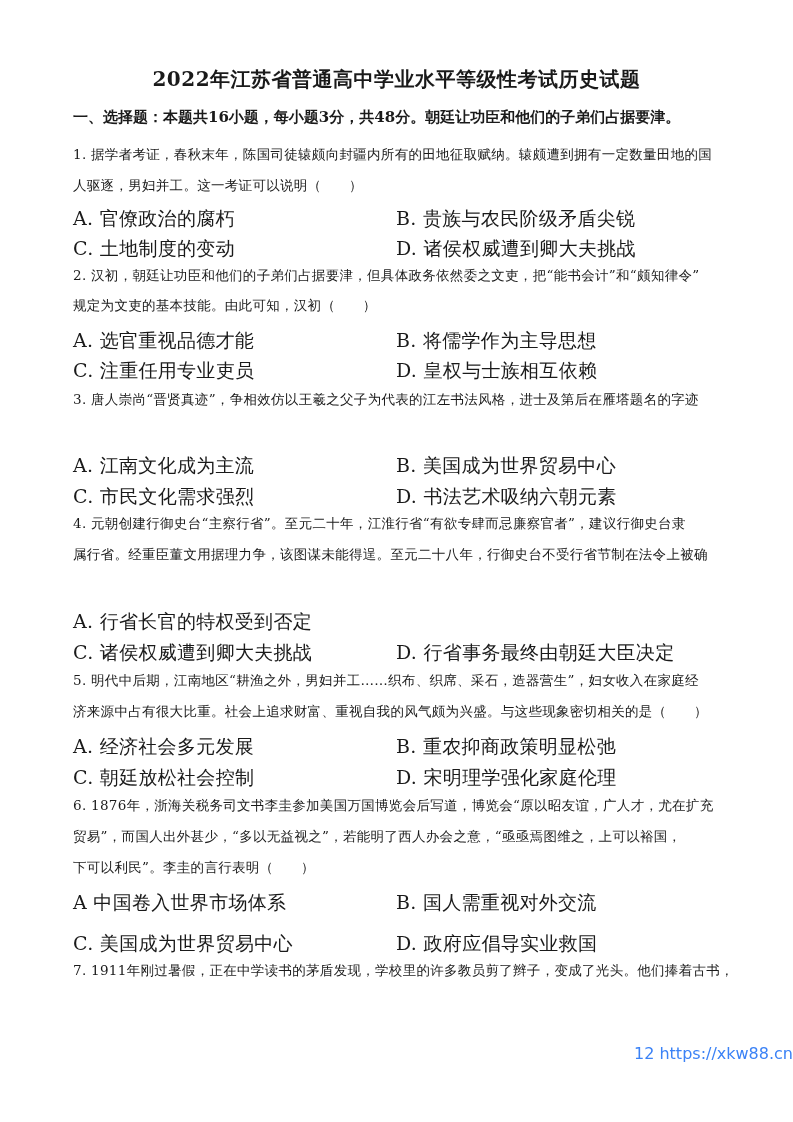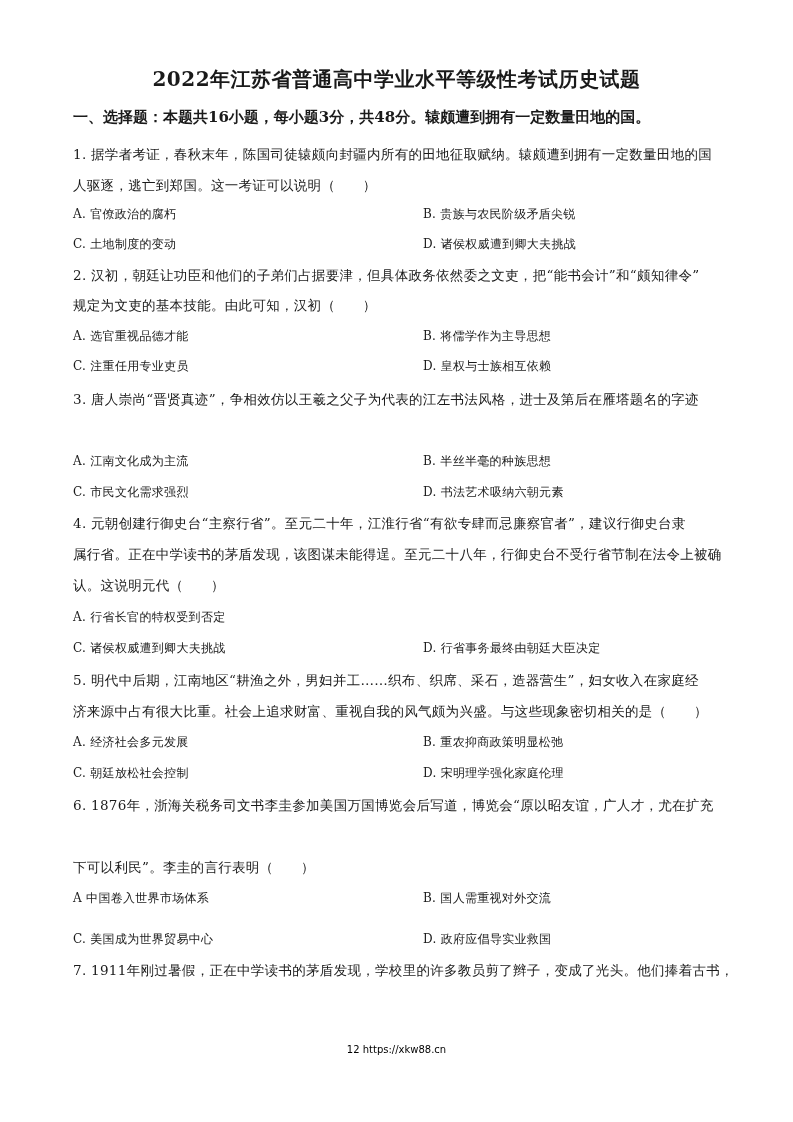--- a/index.html
+++ b/index.html
@@ -14,71 +14,71 @@
     text-align: center; font-size: 20px; font-weight: bold; letter-spacing: 0.5px;
   }
   .section-head {
     position: absolute; left: 73px; top: 108px; width: 700px;
     font-size: 15px; font-weight: bold; white-space: nowrap;
   }
   .line {
     position: absolute; left: 73px; width: 660px;
     font-size: 13.5px; white-space: nowrap; letter-spacing: 0.3px;
   }
-  .opt { position: absolute; font-size: 12px; white-space: nowrap; letter-spacing: 0.3px; }
+  .opt { position: absolute; font-size: 19px; white-space: nowrap; letter-spacing: 0.3px; }
   .opt.left { left: 73px; }
-  .opt.right { left: 396px; margin-left: 27px; }
+  .opt.right { left: 396px; }
   .footer {
-    position: absolute; left: 0; top: 1044px; width: 793px; text-align: center;
+    position: absolute; left: 0; top: 1044px; width: 793px; text-align: right;
     font-family: "DejaVu Sans", "Liberation Sans", sans-serif;
-    font-size: 10px; color: #000000;
+    font-size: 16px; color: #3b82f6;
   }
 </style>
 </head>
 <body>
 
 <div class="page">
   <div class="title">2022年江苏省普通高中学业水平等级性考试历史试题</div>
-  <div class="section-head">一、选择题：本题共16小题，每小题3分，共48分。辕颇遭到拥有一定数量田地的国。</div>
+  <div class="section-head">一、选择题：本题共16小题，每小题3分，共48分。朝廷让功臣和他们的子弟们占据要津。</div>
 
   <div class="line" style="top:146px">1. 据学者考证，春秋末年，陈国司徒辕颇向封疆内所有的田地征取赋纳。辕颇遭到拥有一定数量田地的国</div>
-  <div class="line" style="top:177px">人驱逐，逃亡到郑国。这一考证可以说明（　　）</div>
+  <div class="line" style="top:177px">人驱逐，男妇并工。这一考证可以说明（　　）</div>
   <div class="opt left" style="top:206px">A. 官僚政治的腐朽</div>
   <div class="opt right" style="top:206px">B. 贵族与农民阶级矛盾尖锐</div>
   <div class="opt left" style="top:236px">C. 土地制度的变动</div>
   <div class="opt right" style="top:236px">D. 诸侯权威遭到卿大夫挑战</div>
 
   <div class="line" style="top:267px">2. 汉初，朝廷让功臣和他们的子弟们占据要津，但具体政务依然委之文吏，把“能书会计”和“颇知律令”</div>
   <div class="line" style="top:297px">规定为文吏的基本技能。由此可知，汉初（　　）</div>
   <div class="opt left" style="top:328px">A. 选官重视品德才能</div>
   <div class="opt right" style="top:328px">B. 将儒学作为主导思想</div>
   <div class="opt left" style="top:358px">C. 注重任用专业吏员</div>
   <div class="opt right" style="top:358px">D. 皇权与士族相互依赖</div>
 
   <div class="line" style="top:391px">3. 唐人崇尚“晋贤真迹”，争相效仿以王羲之父子为代表的江左书法风格，进士及第后在雁塔题名的字迹</div>
   <div class="opt left" style="top:453px">A. 江南文化成为主流</div>
-  <div class="opt right" style="top:453px">B. 半丝半毫的种族思想</div>
+  <div class="opt right" style="top:453px">B. 美国成为世界贸易中心</div>
   <div class="opt left" style="top:484px">C. 市民文化需求强烈</div>
   <div class="opt right" style="top:484px">D. 书法艺术吸纳六朝元素</div>
 
   <div class="line" style="top:515px">4. 元朝创建行御史台“主察行省”。至元二十年，江淮行省“有欲专肆而忌廉察官者”，建议行御史台隶</div>
-  <div class="line" style="top:546px">属行省。正在中学读书的茅盾发现，该图谋未能得逞。至元二十八年，行御史台不受行省节制在法令上被确</div>
-  <div class="line" style="top:577px">认。这说明元代（　　）</div>
+  <div class="line" style="top:546px">属行省。经重臣董文用据理力争，该图谋未能得逞。至元二十八年，行御史台不受行省节制在法令上被确</div>
   <div class="opt left" style="top:609px">A. 行省长官的特权受到否定</div>
   <div class="opt left" style="top:640px">C. 诸侯权威遭到卿大夫挑战</div>
   <div class="opt right" style="top:640px">D. 行省事务最终由朝廷大臣决定</div>
 
   <div class="line" style="top:672px">5. 明代中后期，江南地区“耕渔之外，男妇并工……织布、织席、采石，造器营生”，妇女收入在家庭经</div>
   <div class="line" style="top:703px">济来源中占有很大比重。社会上追求财富、重视自我的风气颇为兴盛。与这些现象密切相关的是（　　）</div>
   <div class="opt left" style="top:734px">A. 经济社会多元发展</div>
   <div class="opt right" style="top:734px">B. 重农抑商政策明显松弛</div>
   <div class="opt left" style="top:765px">C. 朝廷放松社会控制</div>
   <div class="opt right" style="top:765px">D. 宋明理学强化家庭伦理</div>
 
   <div class="line" style="top:797px">6. 1876年，浙海关税务司文书李圭参加美国万国博览会后写道，博览会“原以昭友谊，广人才，尤在扩充</div>
+  <div class="line" style="top:828px">贸易”，而国人出外甚少，“多以无益视之”，若能明了西人办会之意，“亟亟焉图维之，上可以裕国，</div>
   <div class="line" style="top:859px">下可以利民”。李圭的言行表明（　　）</div>
   <div class="opt left" style="top:890px">A  中国卷入世界市场体系</div>
   <div class="opt right" style="top:890px">B. 国人需重视对外交流</div>
   <div class="opt left" style="top:931px">C. 美国成为世界贸易中心</div>
   <div class="opt right" style="top:931px">D. 政府应倡导实业救国</div>
 
   <div class="line" style="top:962px">7. 1911年刚过暑假，正在中学读书的茅盾发现，学校里的许多教员剪了辫子，变成了光头。他们捧着古书，</div>
 
   <div class="footer">12 https://xkw88.cn</div>
 </div>

